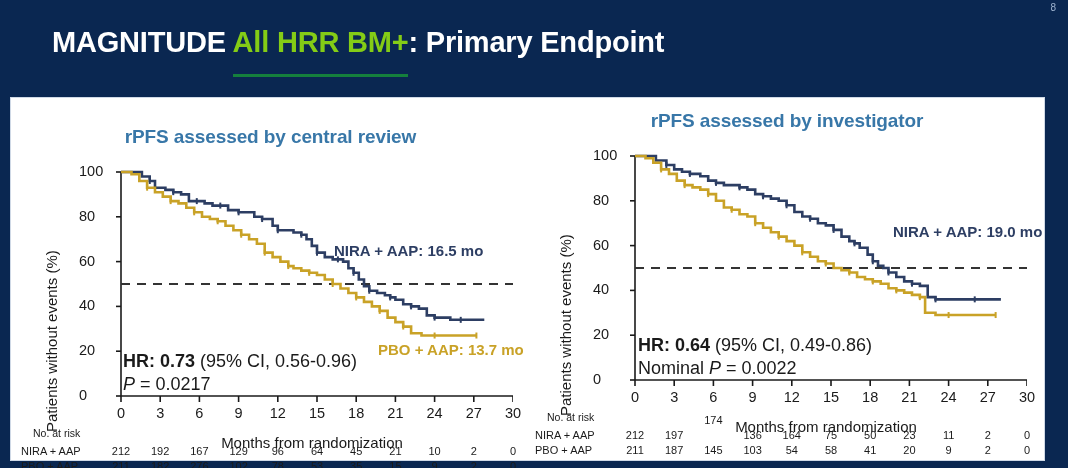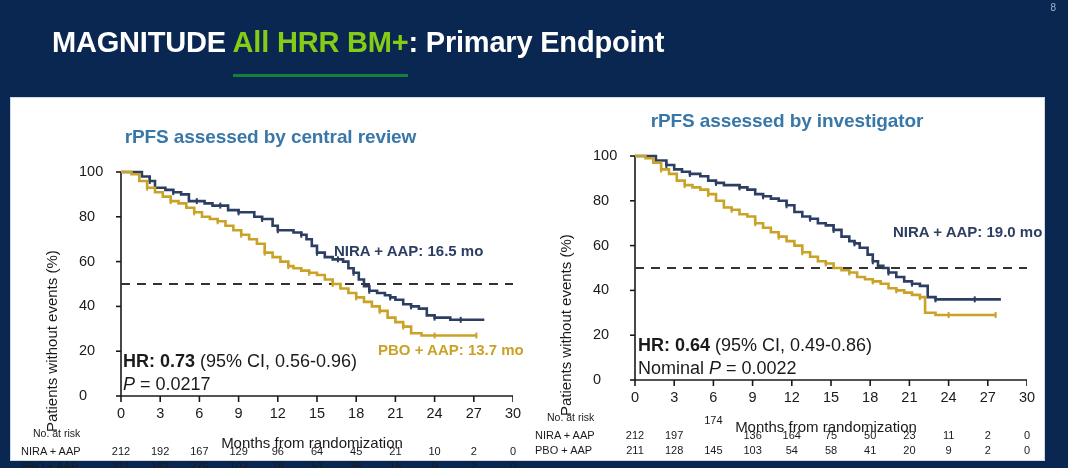--- a/index.html
+++ b/index.html
@@ -317,21 +317,21 @@
       <div class="risk-cell" style="left: 209.6px; top: 331px;">136</div>
       <div class="risk-cell" style="left: 248.8px; top: 331px;">164</div>
       <div class="risk-cell" style="left: 288px; top: 331px;">75</div>
       <div class="risk-cell" style="left: 327.2px; top: 331px;">50</div>
       <div class="risk-cell" style="left: 366.4px; top: 331px;">23</div>
       <div class="risk-cell" style="left: 405.6px; top: 331px;">11</div>
       <div class="risk-cell" style="left: 444.8px; top: 331px;">2</div>
       <div class="risk-cell" style="left: 484px; top: 331px;">0</div>
       <div class="risk-rowlabel" style="left: 5px; top: 346px;">PBO + AAP</div>
       <div class="risk-cell" style="left: 92px; top: 346px;">211</div>
-      <div class="risk-cell" style="left: 131.2px; top: 346px;">128</div>
+      <div class="risk-cell" style="left: 131.2px; top: 346px;">187</div>
       <div class="risk-cell" style="left: 170.4px; top: 346px;">145</div>
       <div class="risk-cell" style="left: 209.6px; top: 346px;">103</div>
       <div class="risk-cell" style="left: 248.8px; top: 346px;">54</div>
       <div class="risk-cell" style="left: 288px; top: 346px;">58</div>
       <div class="risk-cell" style="left: 327.2px; top: 346px;">41</div>
       <div class="risk-cell" style="left: 366.4px; top: 346px;">20</div>
       <div class="risk-cell" style="left: 405.6px; top: 346px;">9</div>
       <div class="risk-cell" style="left: 444.8px; top: 346px;">2</div>
       <div class="risk-cell" style="left: 484px; top: 346px;">0</div>
     </div>

